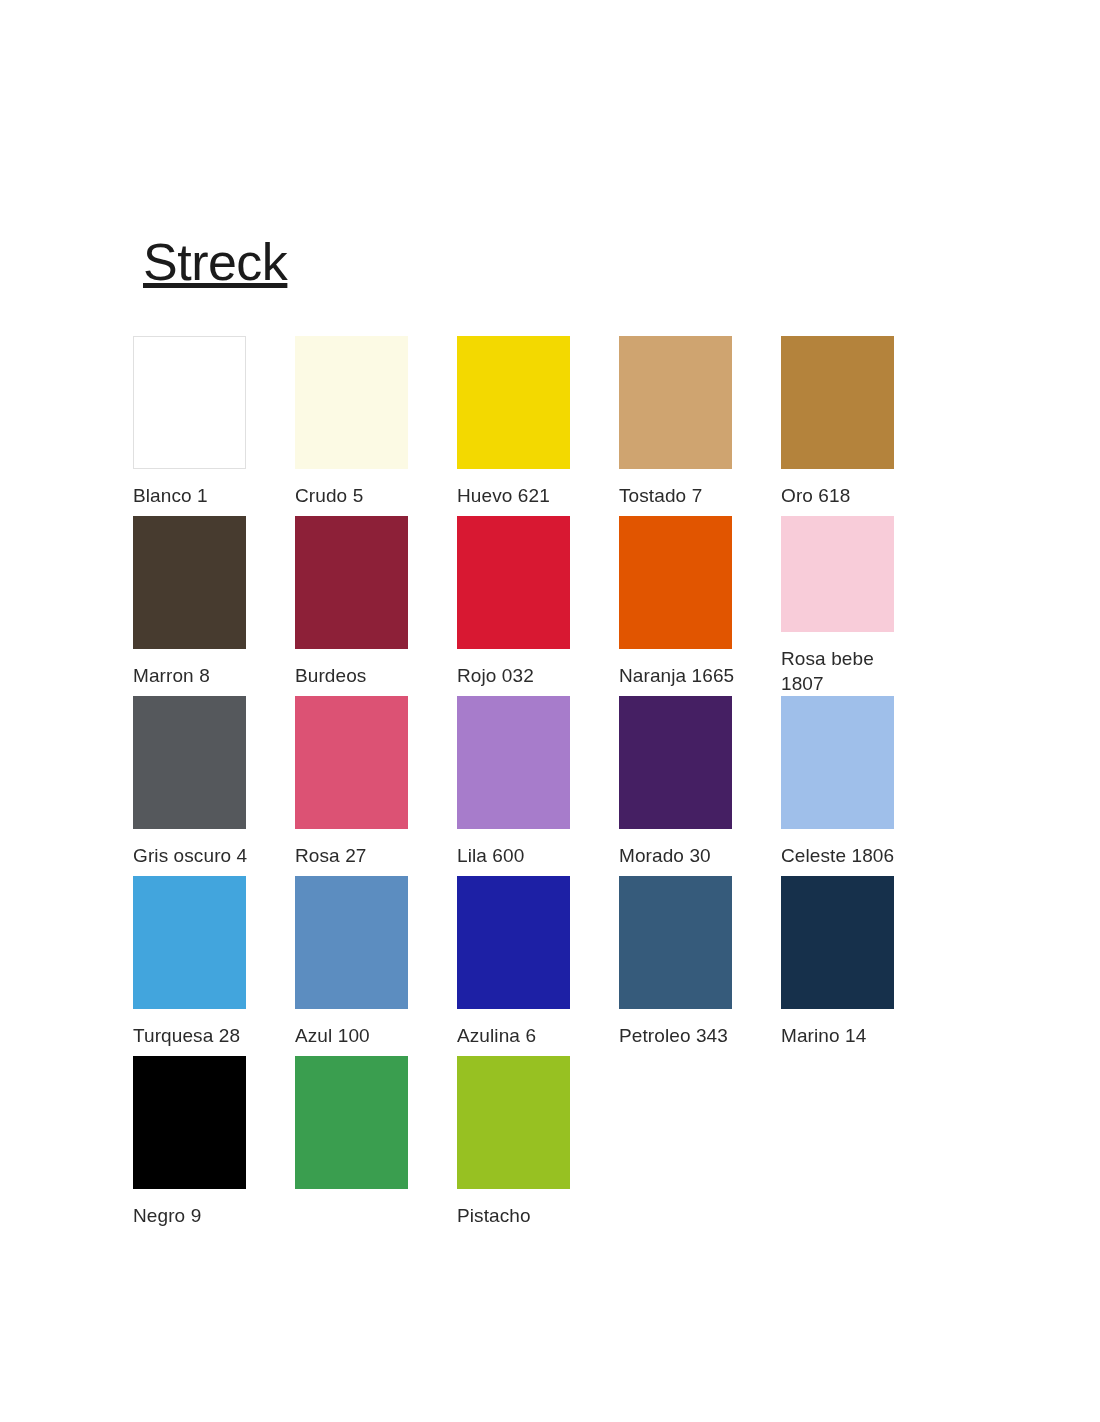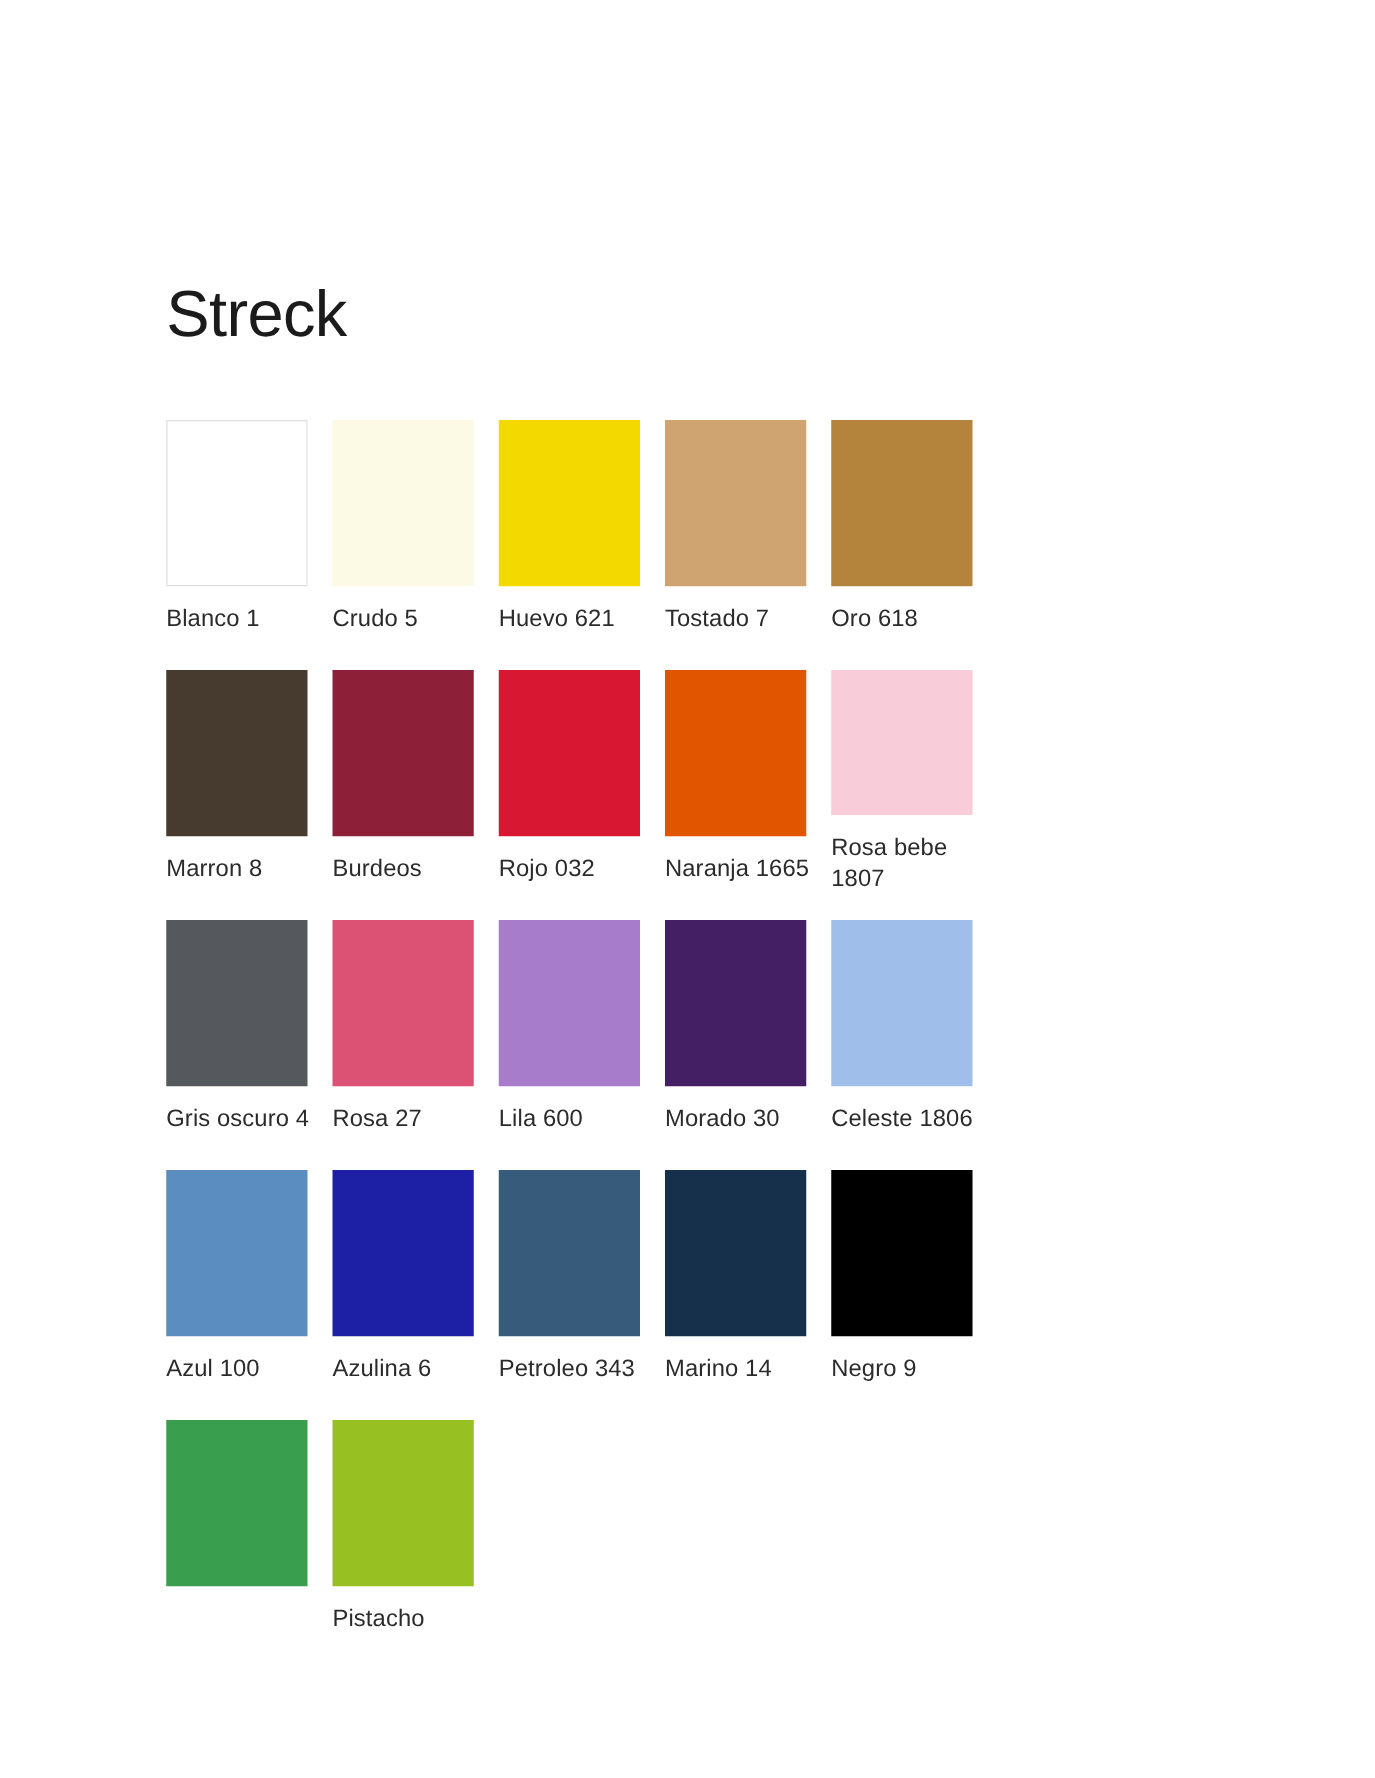--- a/index.html
+++ b/index.html
@@ -25,35 +25,35 @@
 
   .palette-title {
     position: absolute;
     left: 131px;
     top: 222px;
     font-size: 52px;
     font-weight: 400;
     letter-spacing: -0.5px;
     color: #1b1b1b;
     line-height: 1.1;
-    margin: 2px;
+    margin: 12px;
     white-space: nowrap;
+    text-decoration: underline;
   }
 
   .swatch-grid {
     position: absolute;
     left: 133px;
     top: 336px;
     width: 790px;
     display: grid;
     grid-template-columns: repeat(5, 113px);
     column-gap: 49px;
     row-gap: 0px;
     grid-auto-rows: 180px;
-    gap: 20px;
   }
 
   .swatch-cell {
     width: 113px;
     display: flex;
     flex-direction: column;
     align-items: flex-start;
   }
 
   .swatch-chip {
@@ -140,20 +140,24 @@
       </div>
       <div class="swatch-cell">
         <div class="swatch-chip" style="background-color: rgb(69, 31, 99);"></div>
         <div class="swatch-label">Morado 30</div>
       </div>
       <div class="swatch-cell">
         <div class="swatch-chip" style="background-color: rgb(159, 191, 234);"></div>
         <div class="swatch-label">Celeste 1806</div>
       </div>
       <div class="swatch-cell">
+        <div class="swatch-chip" style="background-color: rgb(66, 165, 221);"></div>
+        <div class="swatch-label">Turquesa 28</div>
+      </div>
+      <div class="swatch-cell">
         <div class="swatch-chip" style="background-color: rgb(92, 141, 192);"></div>
         <div class="swatch-label">Azul 100</div>
       </div>
       <div class="swatch-cell">
         <div class="swatch-chip" style="background-color: rgb(29, 32, 165);"></div>
         <div class="swatch-label">Azulina 6</div>
       </div>
       <div class="swatch-cell">
         <div class="swatch-chip" style="background-color: rgb(54, 91, 123);"></div>
         <div class="swatch-label">Petroleo 343</div>

